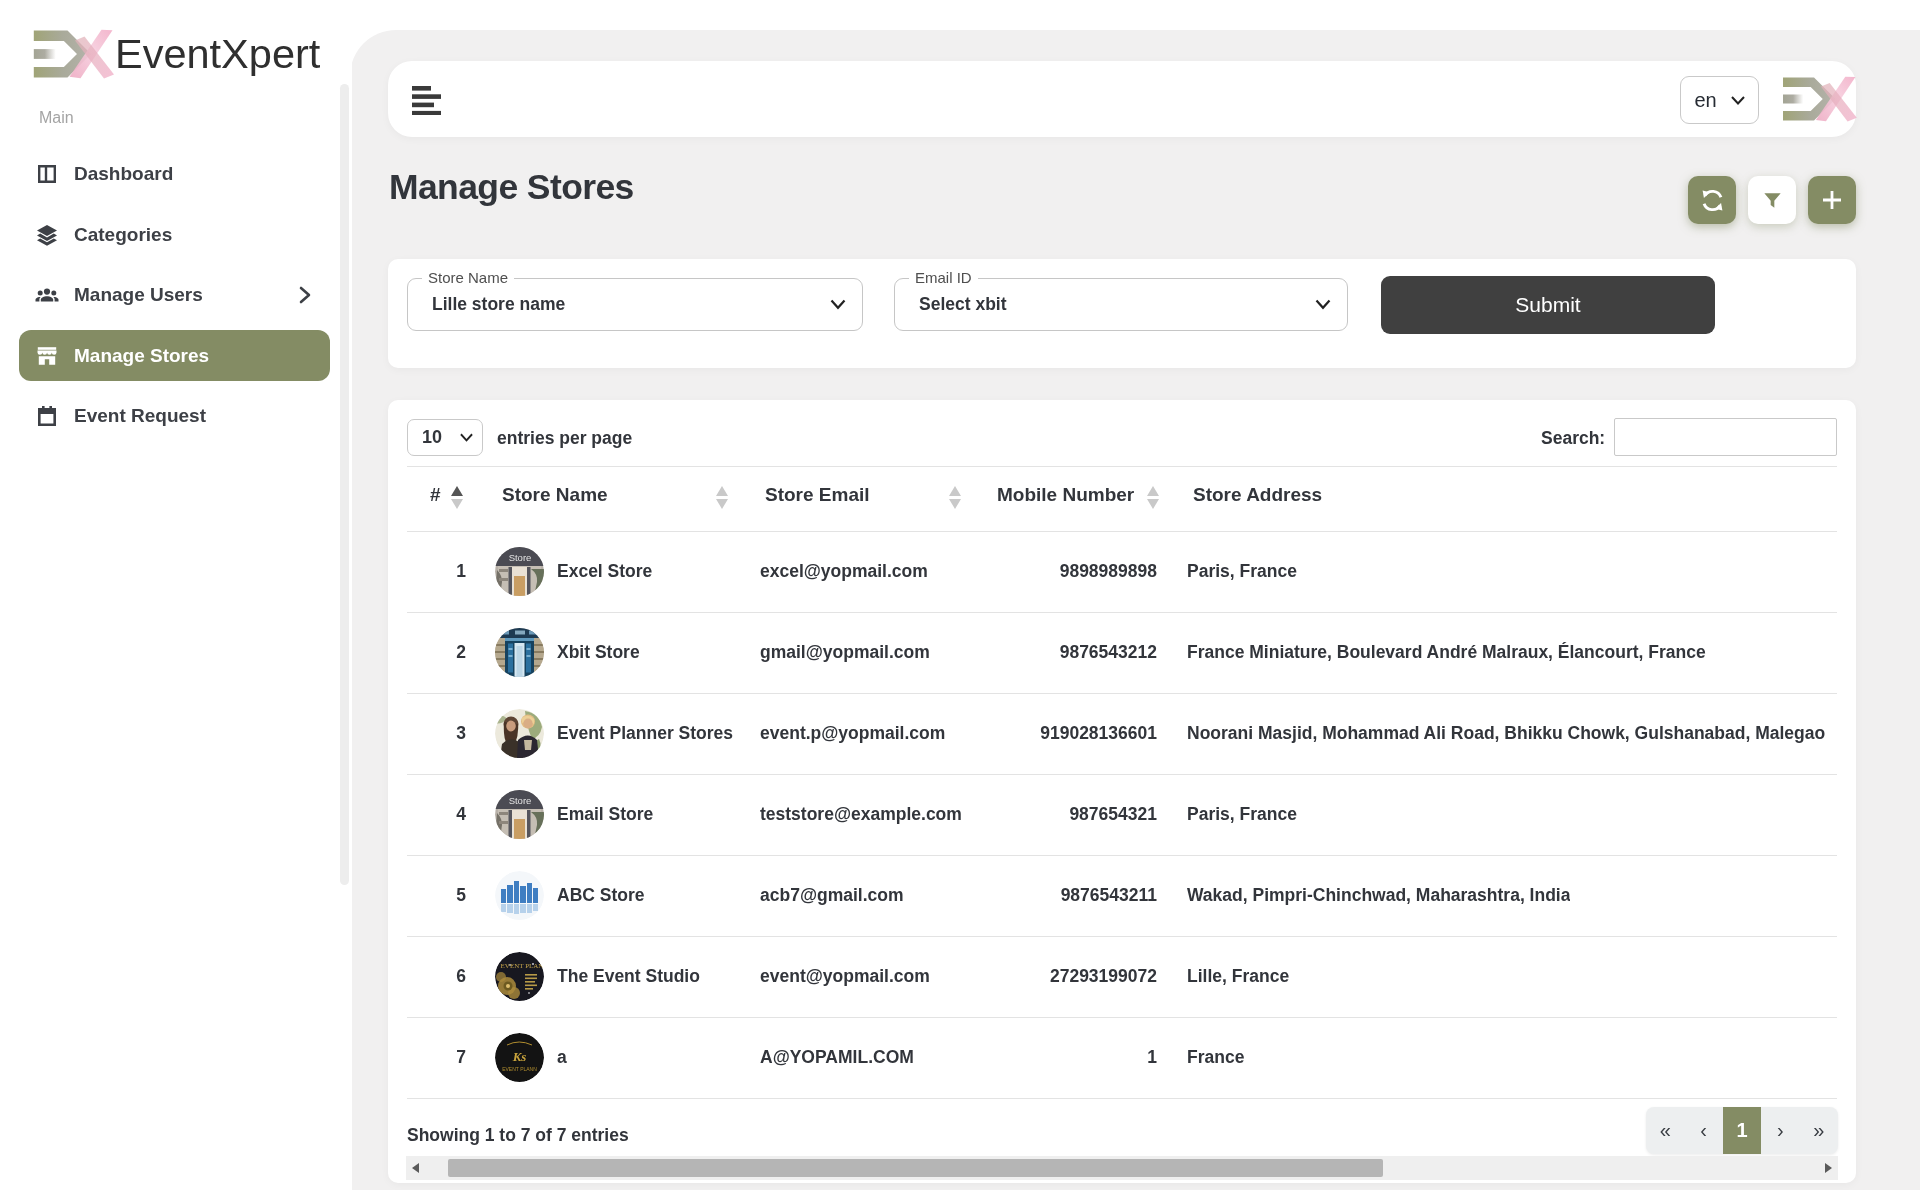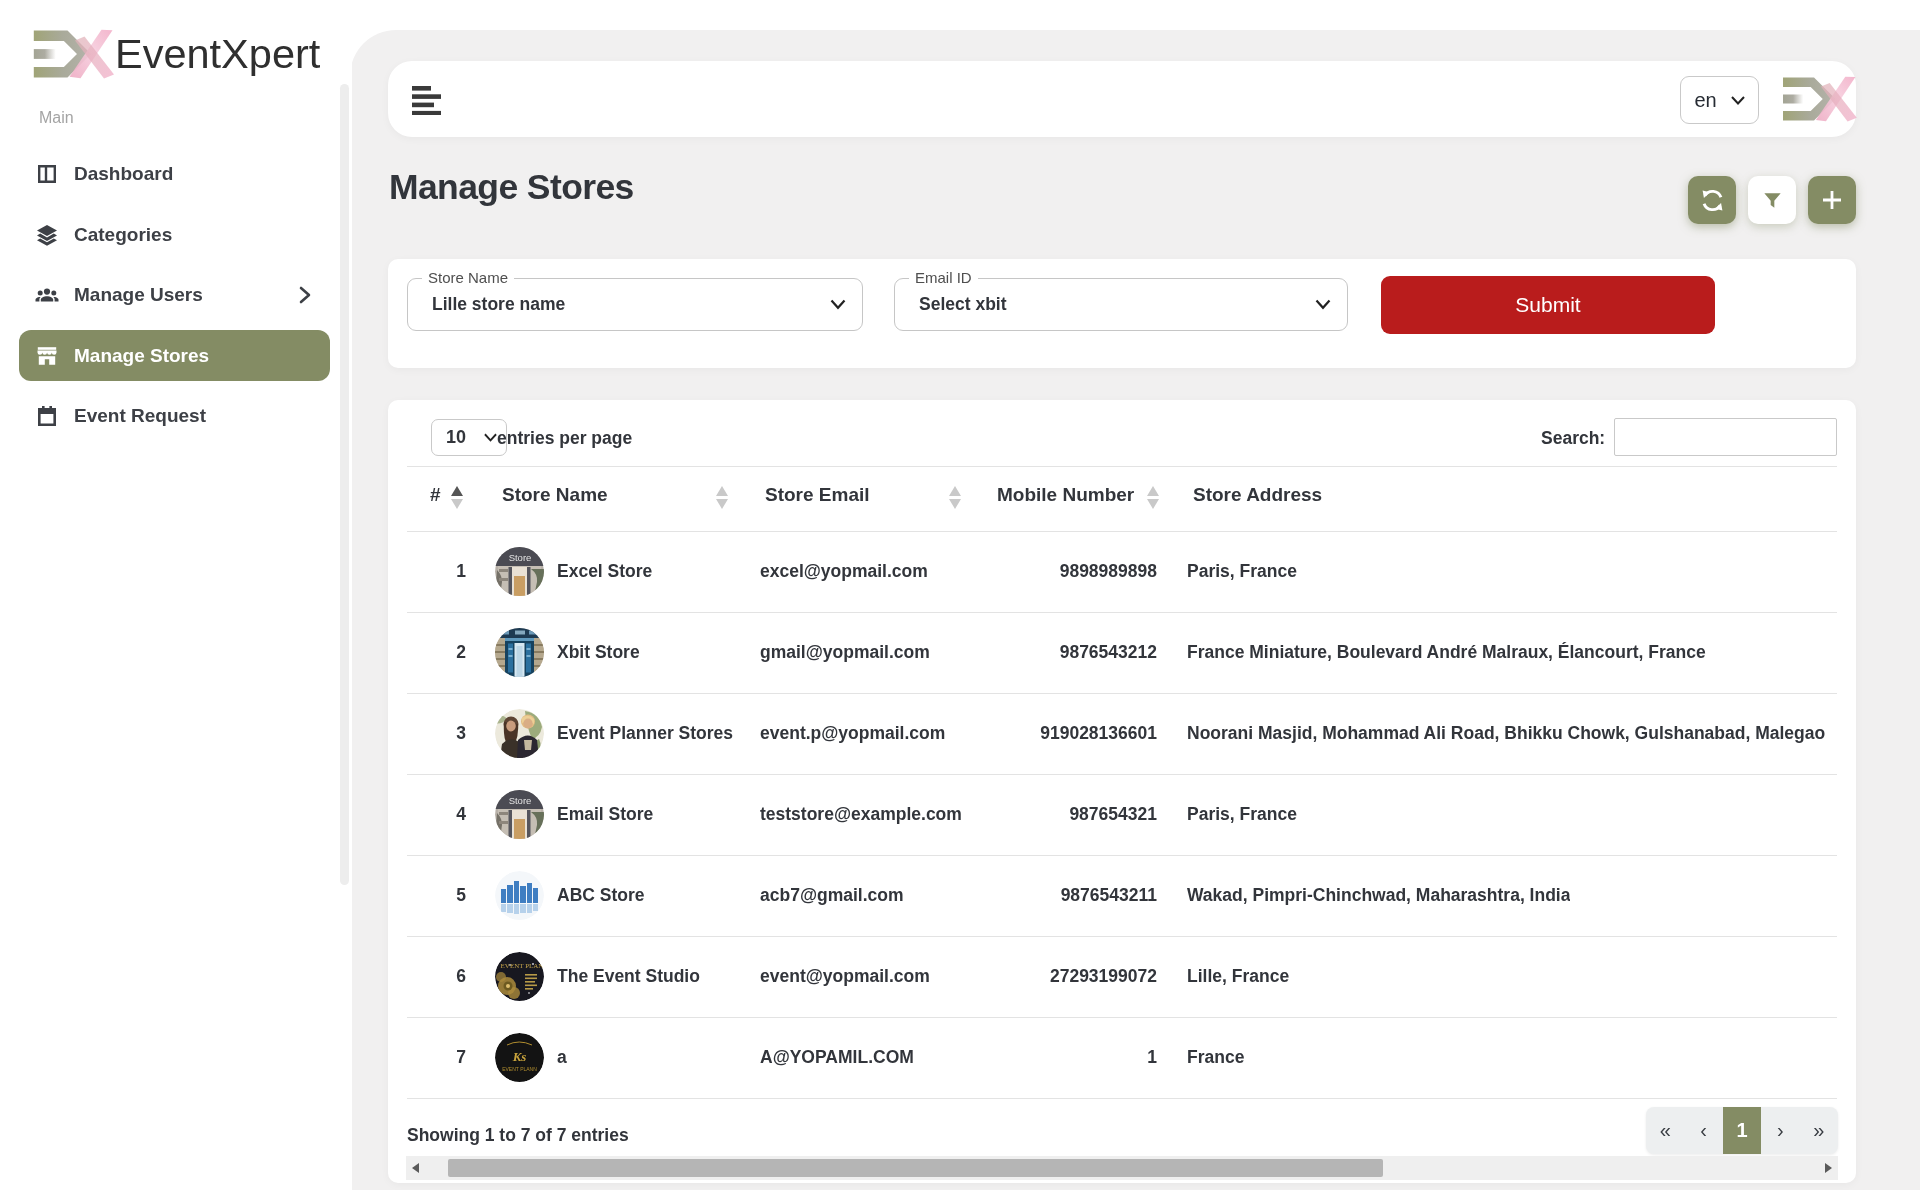--- a/index.html
+++ b/index.html
@@ -33,25 +33,25 @@
 .act-white { background:#fff; box-shadow:0 3px 10px rgba(132,140,100,0.35); }
 
 
 #filter-card { position:absolute; left:38px; top:229px; width:1468px; height:109px; background:#fff; border-radius:10px; box-shadow:0 2px 8px rgba(0,0,0,0.04); }
 .fieldset { position:absolute; top:19px; height:53px; border:1px solid #c6c6c6; border-radius:9px; background:#fff; }
 .fieldset .legend { position:absolute; left:14px; top:-10px; background:#fff; padding:0 6px; font-size:15px; color:#4f4f4f; }
 .fieldset .val { position:absolute; left:24px; top:15px; font-size:17.5px; font-weight:700; color:#32353b; }
 .fieldset .arrow { position:absolute; right:16px; top:20px; }
 #fs1 { left:19px; width:456px; }
 #fs2 { left:506px; width:454px; }
-#submit-btn { position:absolute; left:993px; top:17px; width:334px; height:58px; background:#b91c1c; border-radius:9px; color:#fff; font-size:21px; font-weight:500; display:flex; align-items:center; justify-content:center; }
+#submit-btn { position:absolute; left:993px; top:17px; width:334px; height:58px; background:#404040; border-radius:9px; color:#fff; font-size:21px; font-weight:500; display:flex; align-items:center; justify-content:center; }
 
 
 #table-card { position:absolute; left:38px; top:370px; width:1468px; height:783px; background:#fff; border-radius:10px; box-shadow:0 2px 8px rgba(0,0,0,0.04); }
-#entries-select { position:absolute; left:19px; top:19px; width:76px; height:37px; border:1px solid #c9c9c9; border-radius:7px; display:flex; align-items:center; font-size:18px; font-weight:600; color:#32353b; padding-left:14px;margin-left:24px; }
+#entries-select { position:absolute; left:19px; top:19px; width:76px; height:37px; border:1px solid #c9c9c9; border-radius:7px; display:flex; align-items:center; font-size:18px; font-weight:600; color:#32353b; padding-left:14px; }
 #entries-label { position:absolute; left:109px; top:28px; font-size:17.5px; font-weight:600; color:#32353b; }
 #search-label { position:absolute; left:1153px; top:28px; font-size:17.5px; font-weight:600; color:#32353b; }
 #search-input { position:absolute; left:1226px; top:18px; width:223px; height:38px; border:1px solid #c9c9c9; border-radius:2px; }
 .hline { position:absolute; left:19px; width:1430px; height:1px; background:#e3e3e3; }
 .th { position:absolute; top:84px; font-size:19px; font-weight:700; color:#32353b; }
 .cellnum { position:absolute; font-size:17.5px; font-weight:600; color:#32353b; text-align:right; }
 .cell { position:absolute; font-size:17.5px; font-weight:600; color:#32353b; white-space:nowrap; }
 .avatar { position:absolute; left:107px; width:49px; height:49px; border-radius:50%; overflow:hidden; }
 .sort { position:absolute; width:9px; }
 .sort .up { width:0; height:0; border-left:6px solid transparent; border-right:6px solid transparent; border-bottom:10px solid #c9c9c9; margin-bottom:3px; }

